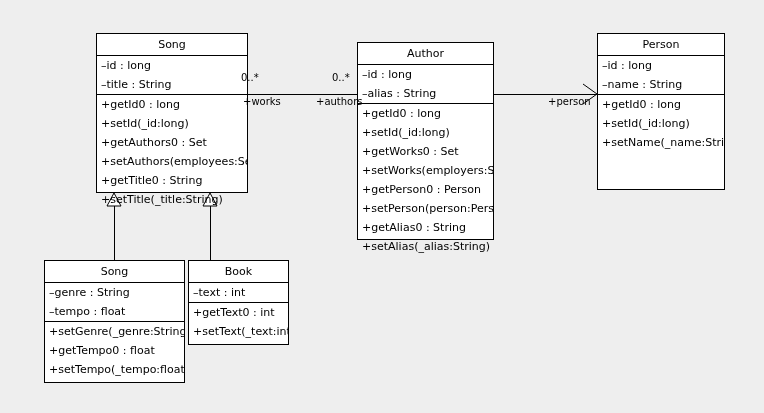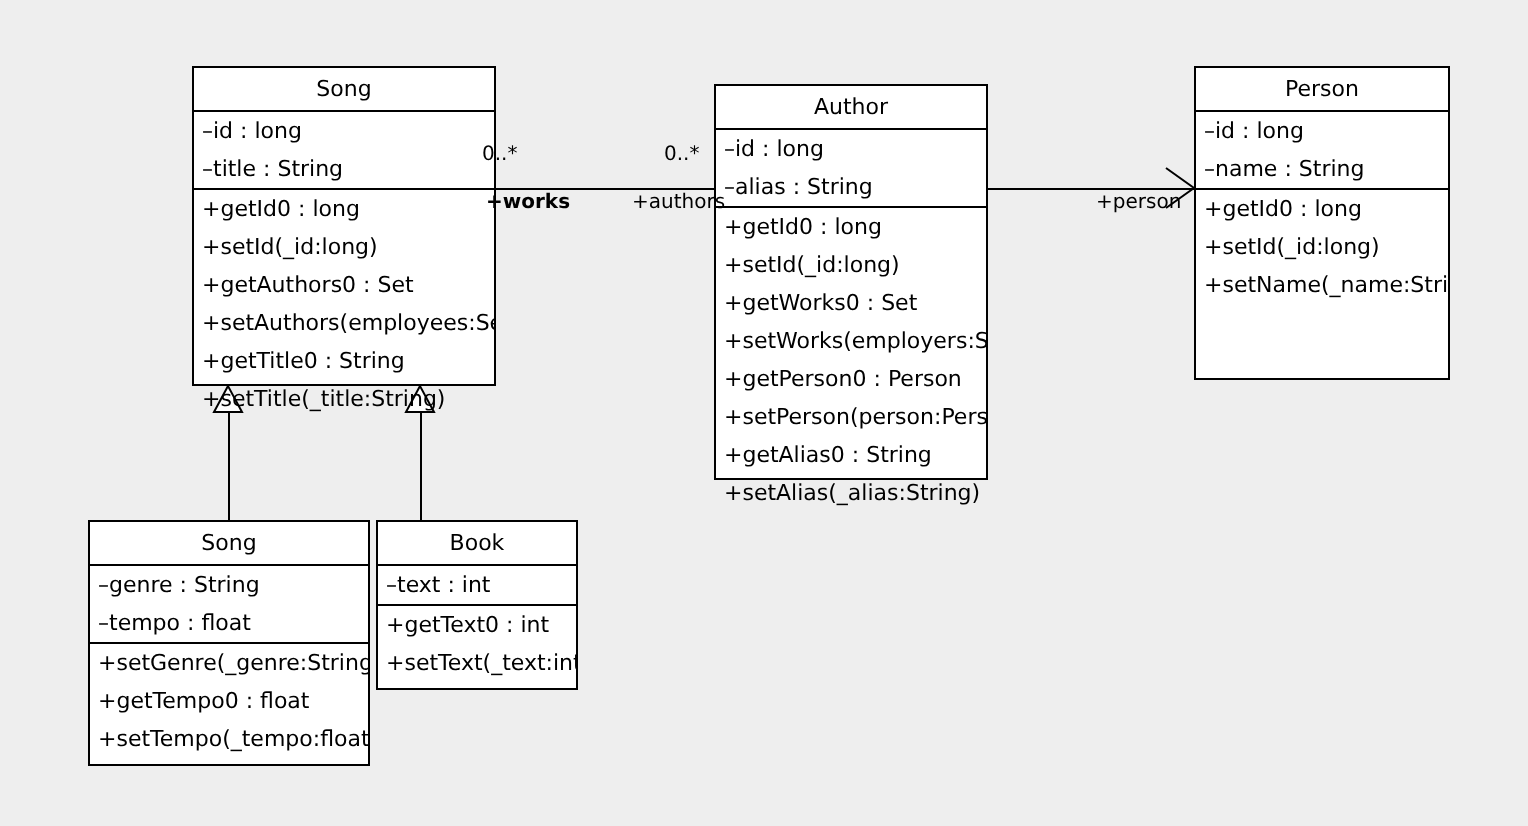--- a/index.html
+++ b/index.html
@@ -84,21 +84,21 @@
 </style>
 </head>
 <body>
 
 <div id="canvas">
 
   <div class="edge-line edge-h" style="left:248px; top:94px; width:109px;"></div>
 
   <div class="edge-label" style="left:241px; top:72px;">0..*</div>
   <div class="edge-label" style="left:332px; top:72px;">0..*</div>
-  <div class="edge-label" style="left:243px; top:96px;font-weight:bold;">+works</div>
+  <div class="edge-label" style="left:243px; top:96px;">+works</div>
   <div class="edge-label" style="left:316px; top:96px;">+authors</div>
 
   <div class="edge-line edge-h" style="left:494px; top:94px; width:103px;"></div>
   <div class="edge-label" style="left:548px; top:96px;">+person</div>
 
   <div class="edge-line edge-v" style="left:114px; top:205px; height:55px;"></div>
   <div class="edge-line edge-v" style="left:210px; top:205px; height:55px;"></div>
 
   <svg class="overlay" viewBox="0 0 764 413" xmlns="http://www.w3.org/2000/svg">
 

